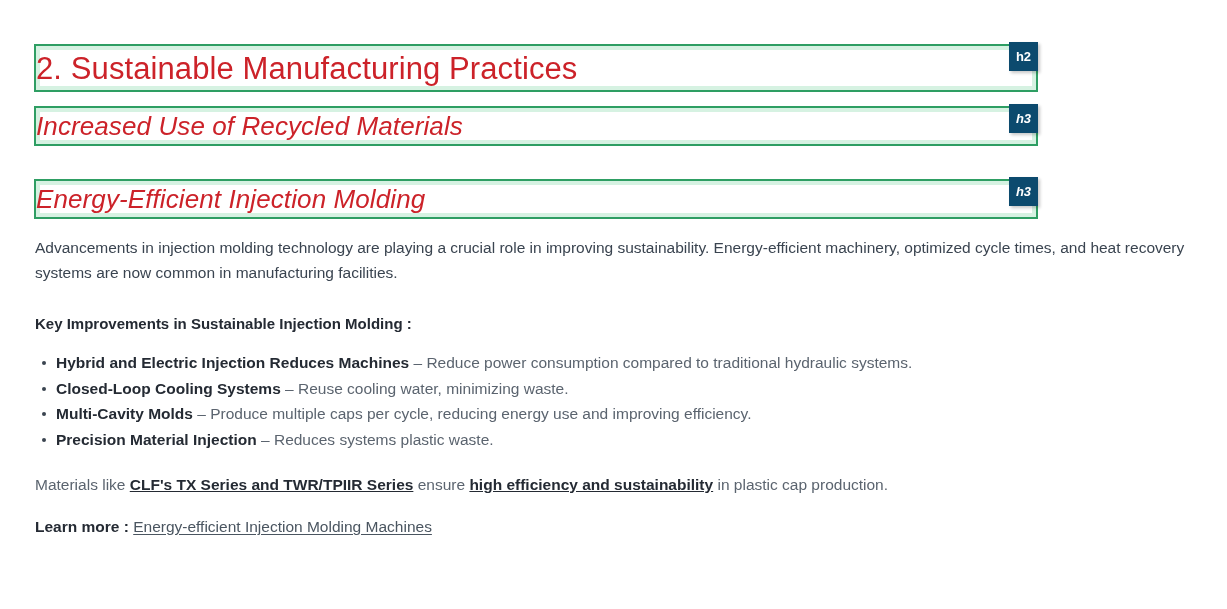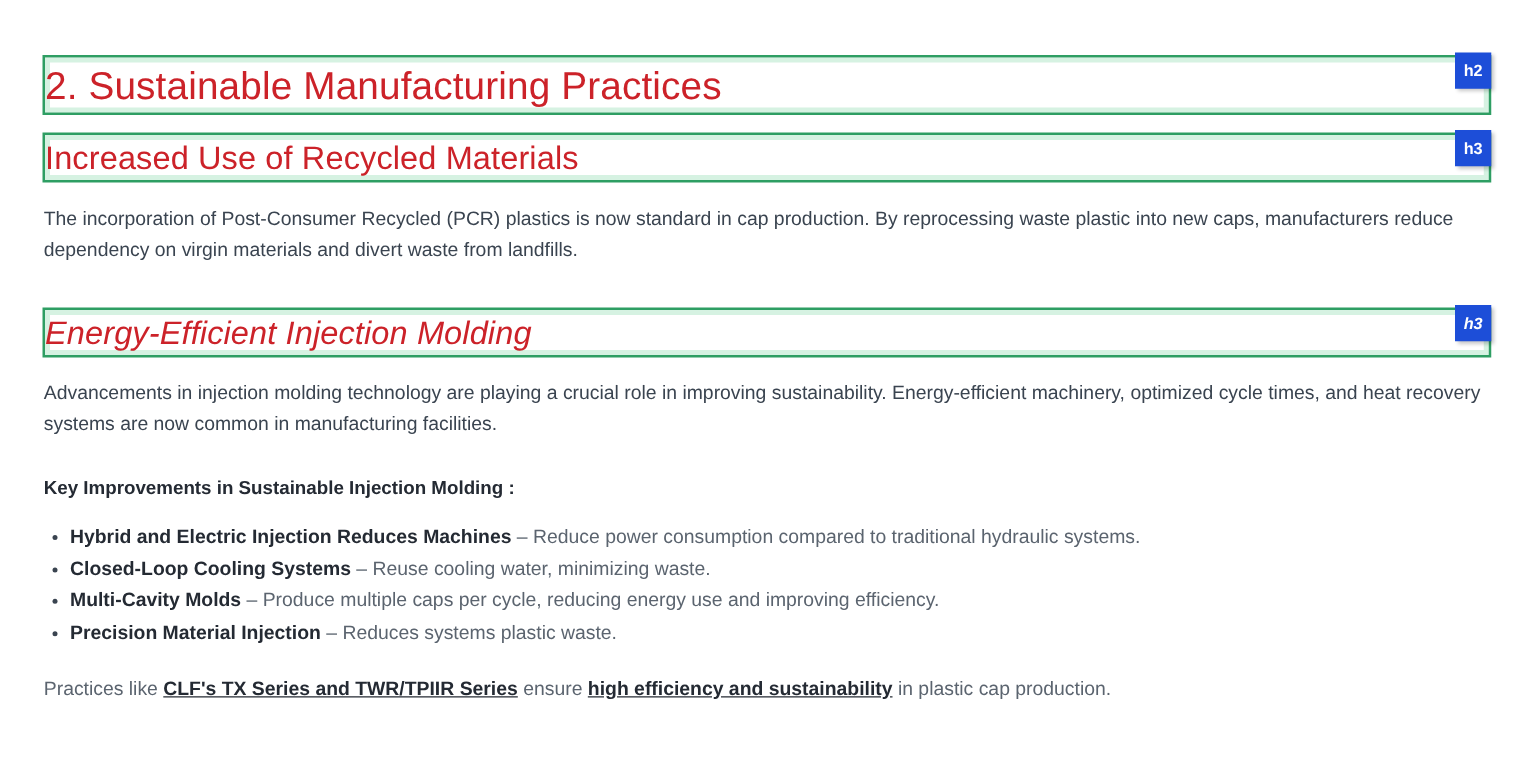--- a/index.html
+++ b/index.html
@@ -21,52 +21,52 @@
     position: relative;
     width: 1227px;
     height: 609px;
     padding: 0;
   }
 
   
   .heading-box {
     position: relative;
     margin: 0 0 0 34px;
-    width: 1159px;
+    width: 1004px;
     border: 2px solid #2e9e63;
     background: #ffffff;
     box-shadow: inset 0 0 0 4px #d6f2e2;
     display: flex;
     align-items: center;
   }
   .heading-box .htext {
     color: #cc2229;
     font-weight: 400;
     white-space: nowrap;
     margin-left: -2px;
     line-height: 1;
     letter-spacing: 0.1px;
   }
 
   .h2-box { height: 48px; margin-top: 44px; }
   .h2-box .htext { font-size: 31px; padding-left: 2px; }
 
-  .h3-box { height: 40px; margin-top: 14px; }
+  .h3-box { height: 40px; margin-top: 14px; font-style: italic; }
   .h3-box .htext { font-size: 26px; padding-left: 2px; }
 
   .h3-box-2 { height: 40px; margin-top: 33px; font-style: italic; }
   .h3-box-2 .htext { font-size: 26px; padding-left: 2px; }
 
   .tag-badge {
     position: absolute;
     top: -4px;
     right: -2px;
     width: 29px;
     height: 29px;
-    background: #1d4ed8;
+    background: #0c4a6e;
     color: #ffffff;
     font-size: 13px;
     font-weight: 700;
     display: flex;
     align-items: center;
     justify-content: center;
     box-shadow: 2px 2px 3px rgba(0,0,0,0.22);
     font-family: "Liberation Sans", sans-serif;
   }
 
@@ -146,21 +146,20 @@
   <div class="heading-box h2-box">
     <span class="htext">2. Sustainable Manufacturing Practices</span>
     <span class="tag-badge">h2</span>
   </div>
 
   <div class="heading-box h3-box">
     <span class="htext">Increased Use of Recycled Materials</span>
     <span class="tag-badge">h3</span>
   </div>
 
-  <p class="para para-1">The incorporation of Post-Consumer Recycled (PCR) plastics is now standard in cap production. By reprocessing waste plastic into new caps, manufacturers reduce dependency on virgin materials and divert waste from landfills.</p>
 
   <div class="heading-box h3-box-2">
     <span class="htext">Energy-Efficient Injection Molding</span>
     <span class="tag-badge">h3</span>
   </div>
 
   <p class="para para-2">Advancements in injection molding technology are playing a crucial role in improving sustainability. Energy-efficient machinery, optimized cycle times, and heat recovery systems are now common in manufacturing facilities.</p>
 
   <p class="lead-in">Key Improvements in Sustainable Injection Molding :</p>
 
@@ -172,16 +171,17 @@
       <b>Closed-Loop Cooling Systems</b><span class="dash"> – </span><span>Reuse cooling water, minimizing waste.</span>
     </li>
     <li>
       <b>Multi-Cavity Molds</b><span class="dash"> – </span><span>Produce multiple caps per cycle, reducing energy use and improving efficiency.</span>
     </li>
     <li>
       <b>Precision Material Injection</b><span class="dash"> – </span><span>Reduces systems plastic waste.</span>
     </li>
   </ul>
 
-  <p class="closing"><span>Practices like </span><b>CLF's TX Series and TWR/TPIIR Series</b><span> ensure </span><b>high efficiency and sustainability</b><span> in plastic cap production.</span></p>
+  <p class="closing"><span>Materials like </span><b>CLF's TX Series and TWR/TPIIR Series</b><span> ensure </span><b>high efficiency and sustainability</b><span> in plastic cap production.</span></p>
 
+  <p class="learn"><span class="learn-label">Learn more :</span> <a href="#">Energy-efficient Injection Molding Machines</a></p>
 
 </div>
 
 </body></html>

